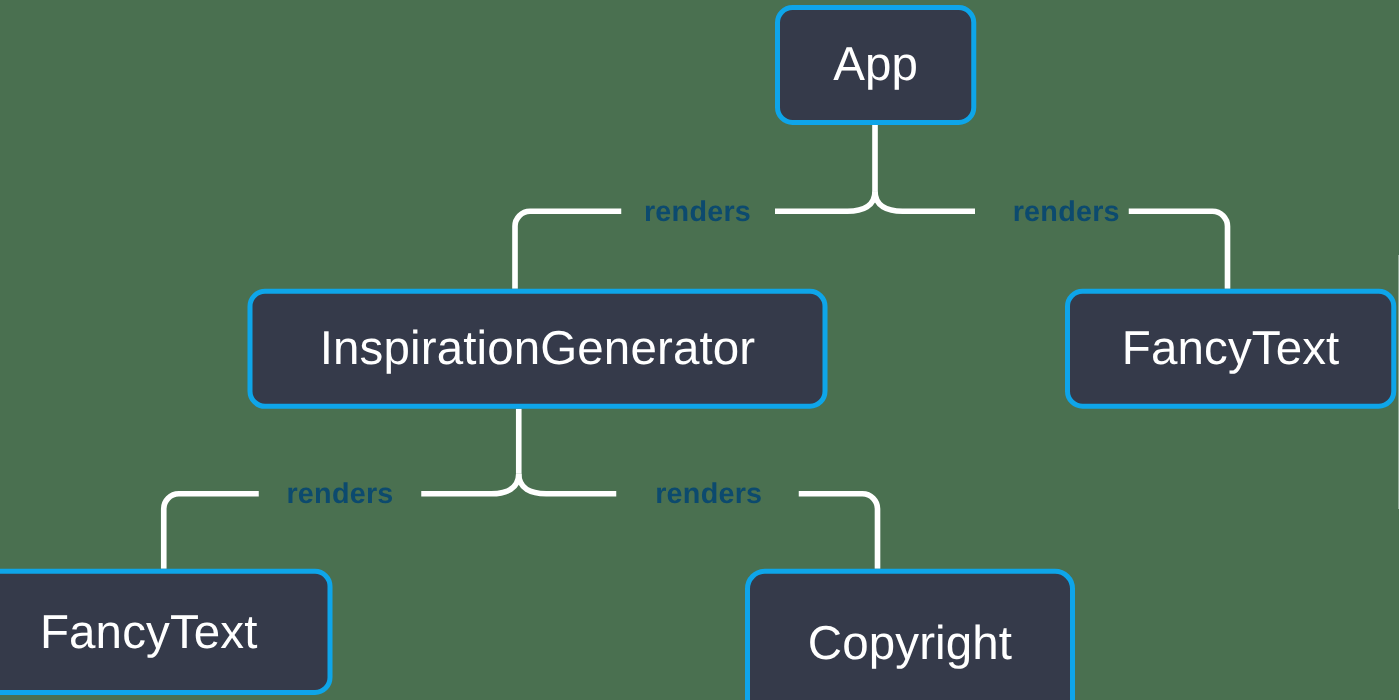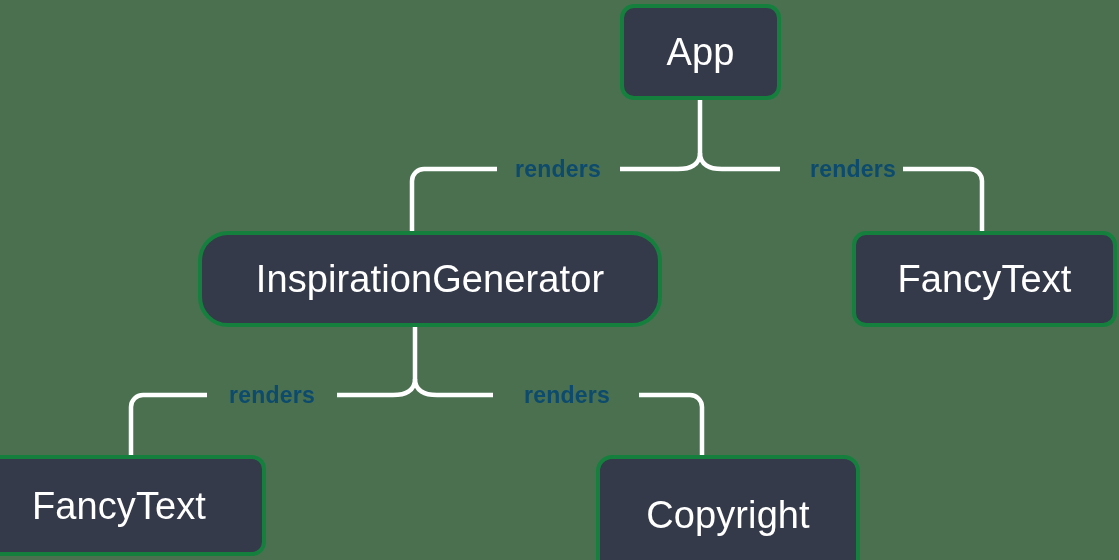--- a/index.html
+++ b/index.html
@@ -23,21 +23,21 @@
   #edge-layer {
     position: absolute;
     inset: 0;
     width: 1119px;
     height: 560px;
   }
   .node {
     position: absolute;
     box-sizing: border-box;
     background: #353a4a;
-    border: 4px solid #15803d;
+    border: 4px solid #0ea5e9;
     border-radius: 14px;
     display: flex;
     align-items: center;
     justify-content: center;
     color: #ffffff;
     font-size: 38px;
     font-weight: 400;
     letter-spacing: 0.1px;
     line-height: 1;
     white-space: nowrap;
@@ -92,21 +92,21 @@
   <div class="edge-label" style="left:853px; top:169px;">renders</div>
 
   <div class="edge-label" style="left:272px; top:395px;">renders</div>
 
   <div class="edge-label" style="left:567px; top:395px;">renders</div>
 
   <div class="node" style="left:620px; top:4px; width:161px; height:96px;">
     <span class="node-label">App</span>
   </div>
 
-  <div class="node" style="left:198px; top:231px; width:464px; height:96px;border-radius:30px;">
+  <div class="node" style="left:198px; top:231px; width:464px; height:96px;">
     <span class="node-label">InspirationGenerator</span>
   </div>
 
   <div class="node" style="left:852px; top:231px; width:265px; height:96px;">
     <span class="node-label">FancyText</span>
   </div>
 
   <div class="node" style="left:-28px; top:455px; width:294px; height:101px;">
     <span class="node-label">FancyText</span>
   </div>

